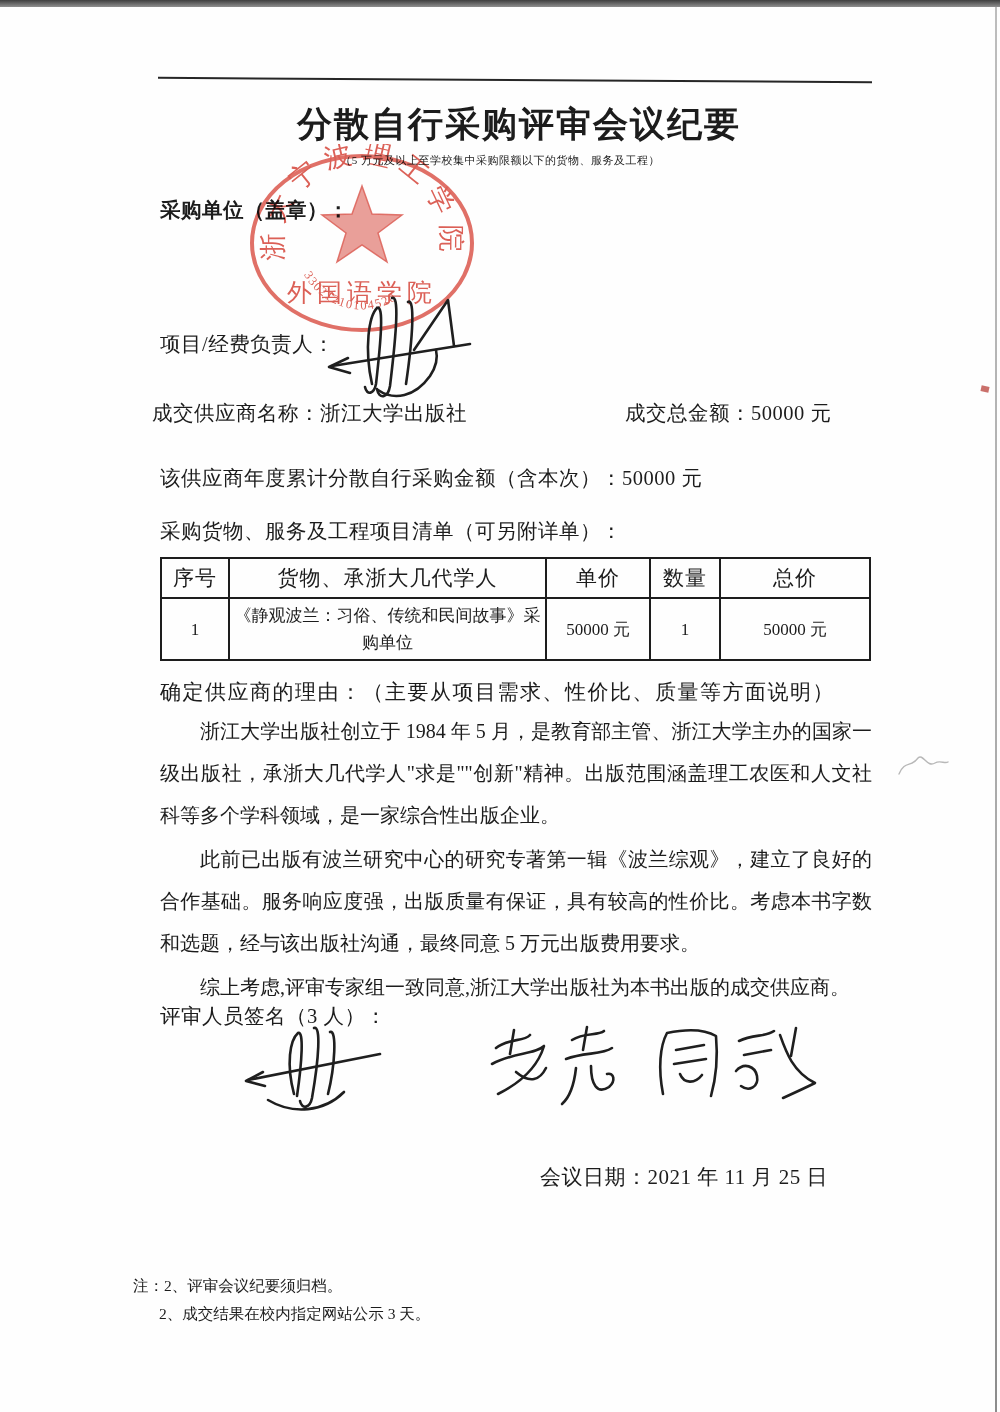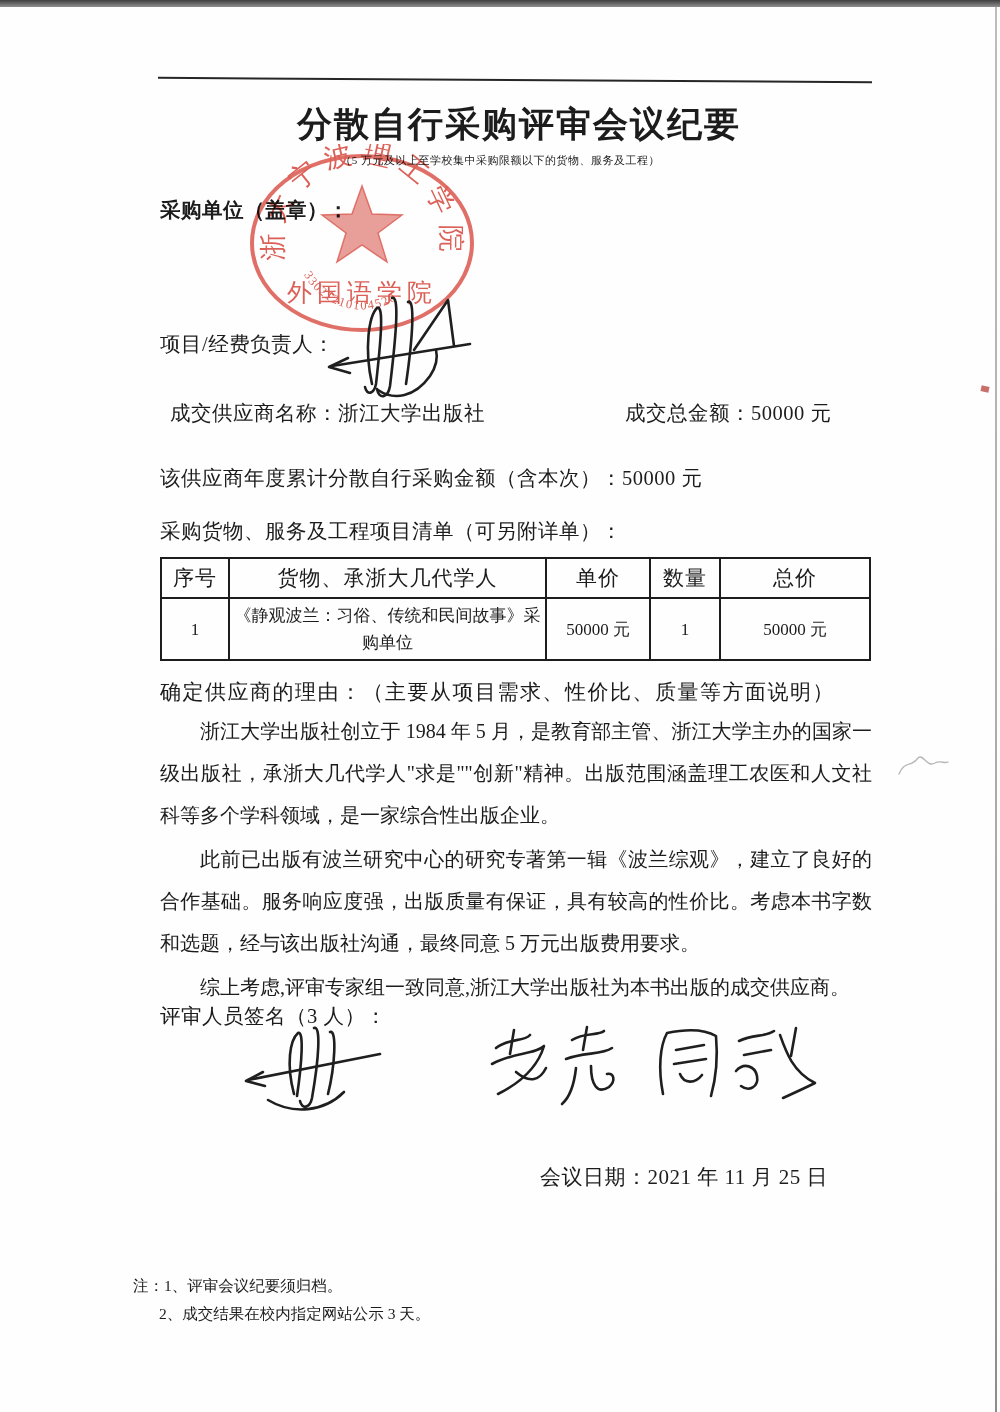--- a/index.html
+++ b/index.html
@@ -32,21 +32,21 @@
     text-align:center;font-size:35px;font-weight:bold;letter-spacing:2px;padding-left:19px;
   }
   .subtitle{
     position:absolute;left:0;top:153px;width:1000px;
     text-align:center;font-size:11px;letter-spacing:.5px;
   }
   .line{position:absolute;font-size:20.5px;letter-spacing:.5px;white-space:nowrap;z-index:2;}
   .l-unit{left:160px;top:196px;font-weight:bold;}
   .l-fund{left:160px;top:263px;}
   .l-manager{left:160px;top:330px;}
-  .l-supplier{left:170px;top:399px;}
+  .l-supplier{left:152px;top:399px;}
   .l-amount{left:625px;top:399px;}
   .l-annual{left:160px;top:464px;}
   .l-list{left:160px;top:517px;}
   .l-sign{left:160px;top:1002px;}
   .l-date{left:540px;top:1163px;font-size:21px;}
 
   
   table.items{
     position:absolute;left:160px;top:557px;width:709px;z-index:2;
     border-collapse:collapse;table-layout:fixed;
@@ -193,17 +193,17 @@
     <path d="M 94 19 C 108 12 121 15 129 9"></path>
     <path d="M 99 33 L 126 28"></path>
     <path d="M 91 49 C 99 40 110 44 112 54 C 114 65 104 70 96 64"></path>
     <path d="M 135 13 C 141 30 148 50 170 61 C 160 66 149 71 138 76"></path>
     <path d="M 151 6 L 146 34"></path>
   </svg>
 
   <div class="line l-date">会议日期：2021 年 11 月 25 日</div>
 
   <div class="notes">
-    <div>注：1、评审会议纪要须归档。</div>
+    <div>注：2、评审会议纪要须归档。</div>
     <div class="note2">2、成交结果在校内指定网站公示 3 天。</div>
   </div>
 
 </div>
 
 </body></html>

